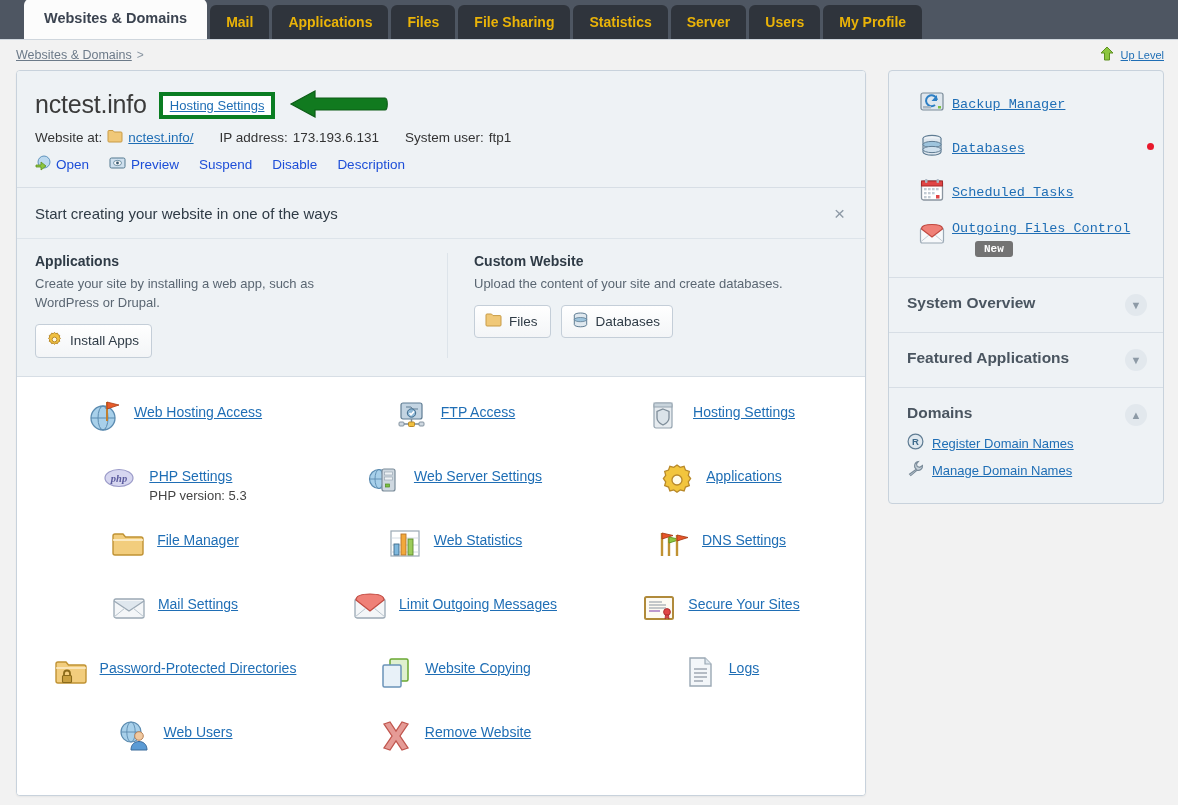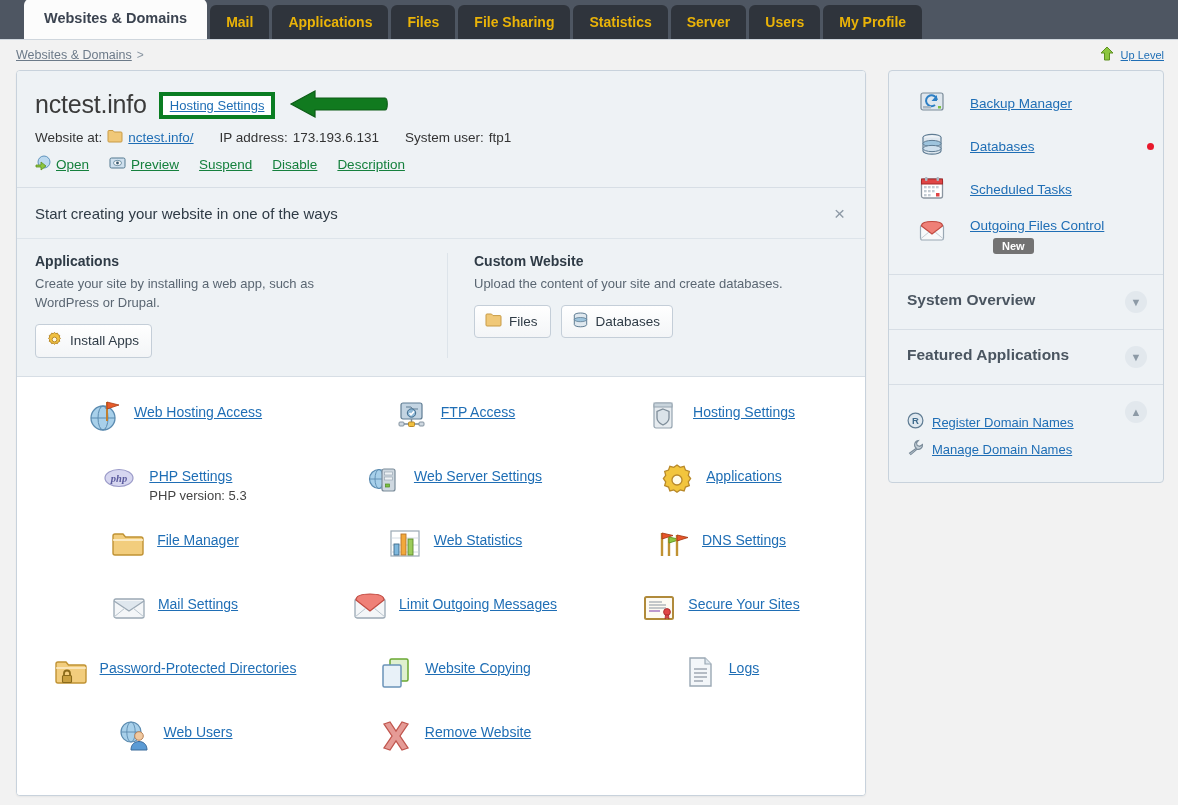--- a/index.html
+++ b/index.html
@@ -118,21 +118,21 @@
   .dom-info .seg { margin-right: 26px; display: flex; align-items: center; gap: 5px; }
   .dom-info a { color: #1f6eb5; text-decoration: underline; }
 
   .dom-actions {
     margin-top: 9px;
     display: flex;
     align-items: center;
     gap: 20px;
     font-size: 13.5px;
   }
-  .dom-actions a { color: #15803d; text-decoration: underline; }
+  .dom-actions a { color: #1d4ed8; }
   .act-ico { display: inline-flex; align-items: center; gap: 5px; }
 
   
   .promo { background: #eef2f5; border-bottom: 1px solid #d7dee5; }
   .promo-head {
     display: flex; align-items: center;
     padding: 16px 18px 15px 18px;
     border-bottom: 1px solid #dde4ea;
   }
   .promo-head h2 { font-size: 15px; font-weight: normal; color: #2f3b46; flex: 1; }
@@ -171,21 +171,21 @@
   .ico { width: 34px; height: 34px; flex: 0 0 34px; position: relative; }
 
   
   .side-panel {
     background: #eef2f5;
     border: 1px solid #c8d2dc;
     border-radius: 4px;
     margin-bottom: 0;
   }
   .side-tools { padding: 18px 16px 20px 30px; position: relative; }
-  .stool { display: flex; align-items: center; gap: 25px; margin-bottom: 14px; }
+  .stool { display: flex; align-items: center; gap: 7px; margin-bottom: 14px; font-family: Liberation Mono, monospace; }
   .stool:last-child { margin-bottom: 0; }
   .stool a { color: #1f6eb5; text-decoration: underline; font-size: 13.5px; }
   .red-dot {
     position: absolute; right: 9px; top: 72px;
     width: 7px; height: 7px; background: #e8192c; border-radius: 50%;
   }
   .newbadge {
     display: inline-block;
     background: #737373; color: #fff;
     font-size: 11px; font-weight: bold;
@@ -649,20 +649,21 @@
 
       <div class="side-sec">
         <div class="sbody">
           <h3>Featured Applications</h3>
         </div>
         <span class="chev">▼</span>
       </div>
 
       <div class="side-sec">
         <div class="sbody">
+          <h3>Domains</h3>
           <div class="dom-links">
             <div class="dl">
               <span>
                 <svg width="17" height="17" viewBox="0 0 17 17">
                     <circle cx="8.5" cy="8.5" r="7.4" fill="#dfe8ef" stroke="#5f7c93" stroke-width="1.2"></circle>
                     <text x="8.5" y="12" font-family="Liberation Sans, sans-serif" font-size="9.5" font-weight="bold" fill="#3f6b8c" text-anchor="middle">R</text>
                   </svg>
               </span>
               <a>Register Domain Names</a>
             </div>

